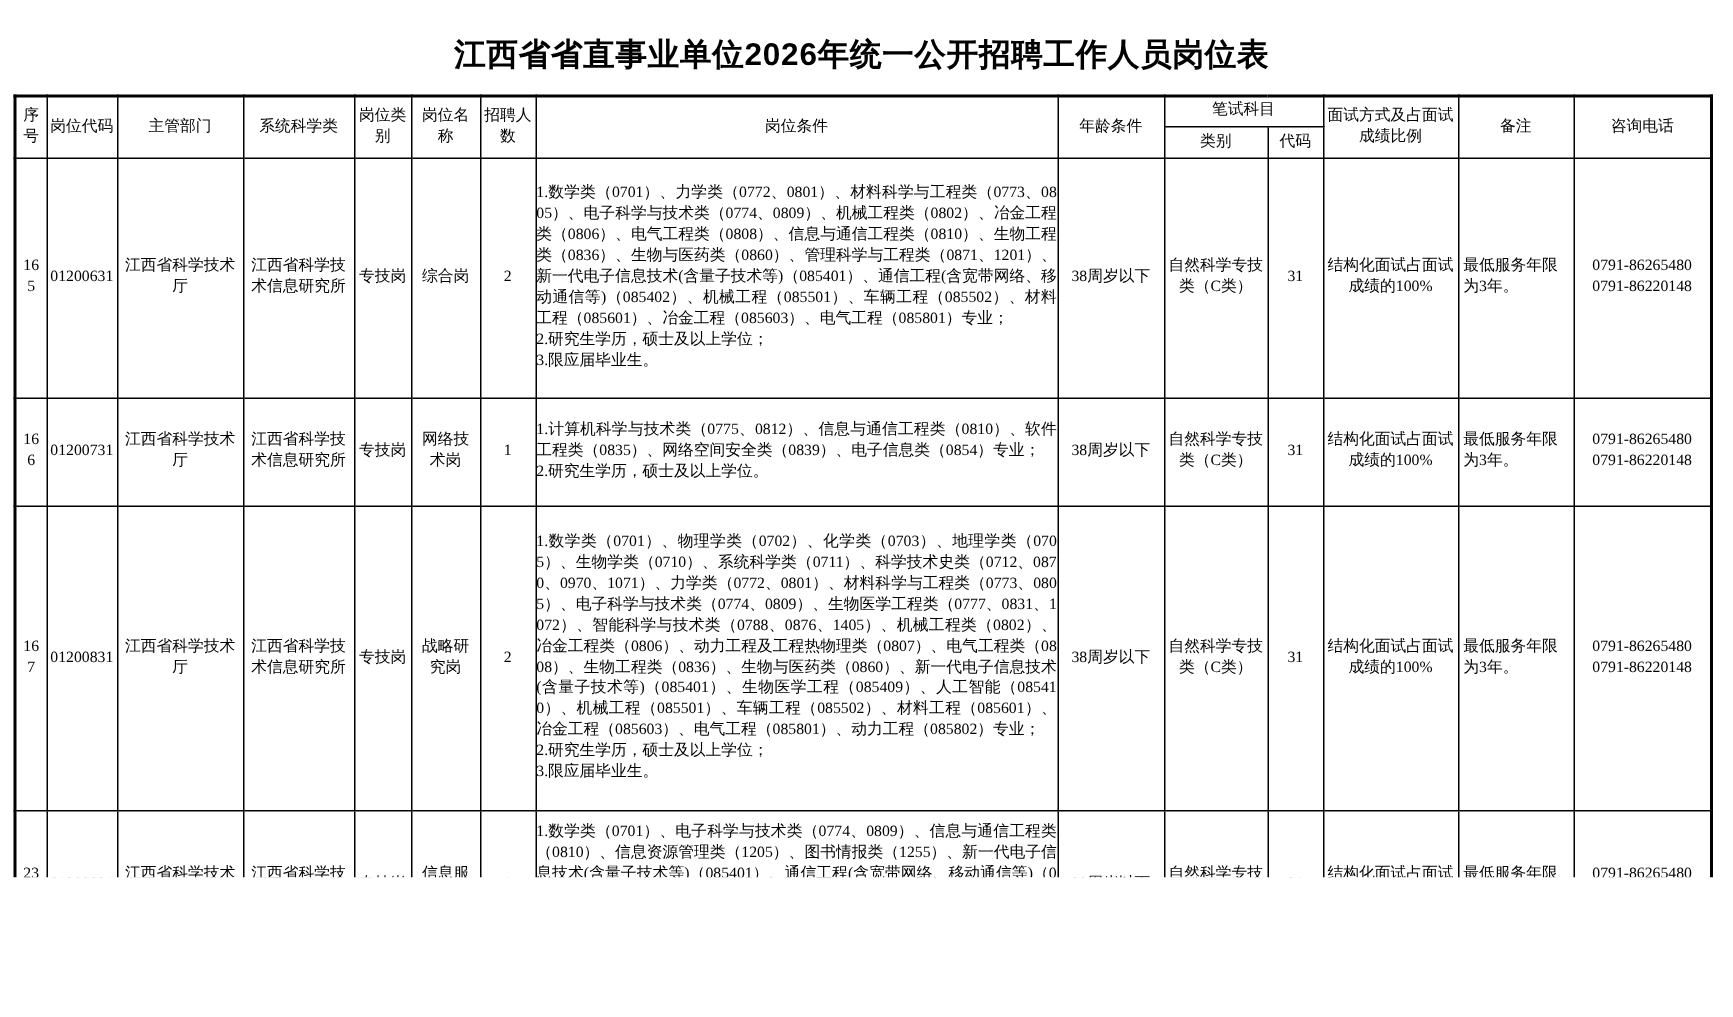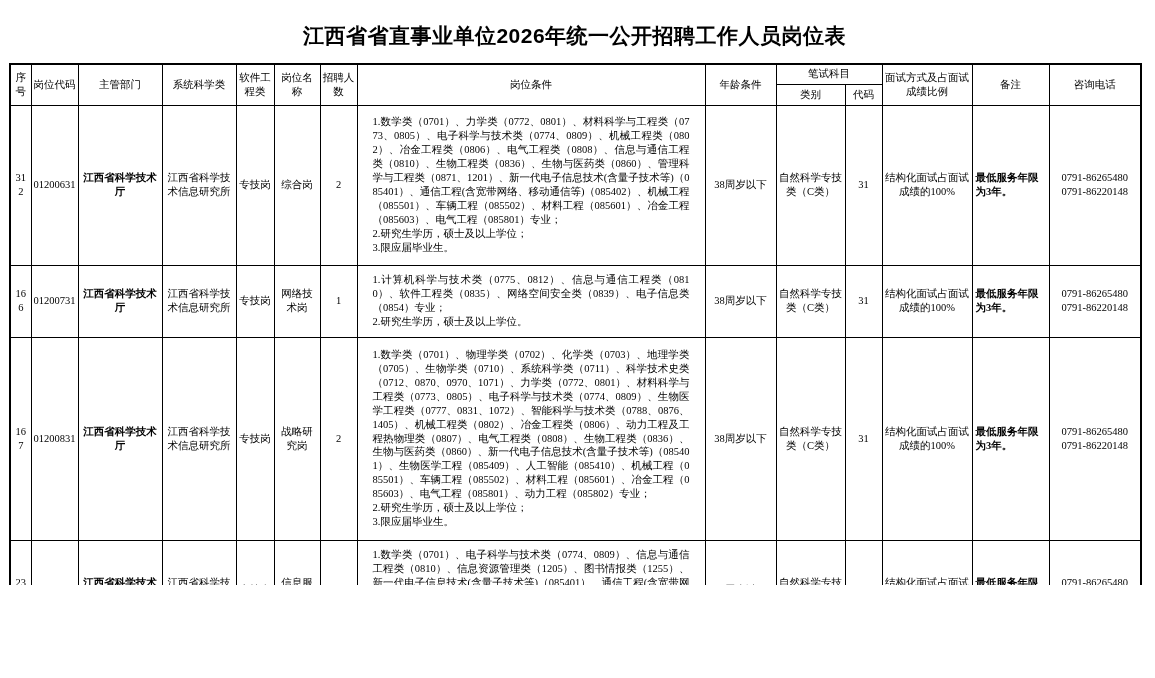--- a/index.html
+++ b/index.html
@@ -39,30 +39,29 @@
   }
   thead tr:nth-child(1) { height:20px;margin-left:13px; }
   thead tr:nth-child(2) { height:21px; }
   tbody tr:nth-child(1) { height:160px; }
   tbody tr:nth-child(2) { height:72px; }
   tbody tr:nth-child(3) { height:203px; }
   tbody tr:nth-child(4) { height:100px; }
   td.req {
     text-align:justify;
     white-space:pre-line;
-    padding:2px 15px;
+    padding:2px 0;
     line-height:1.33;
   }
   td.remarks {
     text-align:left;
     padding:1px 3px;
-    font-weight:bold;
   }
   td.phone { white-space:pre-line;margin-top:40px; }
-  td.dept  { padding:1px 0;font-weight:bold; }
+  td.dept  { padding:1px 0; }
 </style>
 </head>
 <body>
 
 <div class="page">
 
   <div class="title">江西省省直事业单位2026年统一公开招聘工作人员岗位表</div>
 
   <table class="positions">
     <colgroup>
@@ -80,38 +79,38 @@
         <col style="width:90px">
       <col style="width:77px">
         <col style="width:92px">
     </colgroup>
     <thead>
       <tr>
         <th rowspan="2">序号</th>
         <th rowspan="2">岗位代码</th>
         <th rowspan="2">主管部门</th>
         <th rowspan="2">系统科学类</th>
-        <th rowspan="2">软件工程类</th>
+        <th rowspan="2">岗位类别</th>
         <th rowspan="2">岗位名称</th>
         <th rowspan="2">招聘人数</th>
         <th rowspan="2">岗位条件</th>
         <th rowspan="2">年龄条件</th>
         <th colspan="2">笔试科目</th>
         <th rowspan="2">面试方式及占面试成绩比例</th>
         <th rowspan="2">备注</th>
         <th rowspan="2">咨询电话</th>
       </tr>
       <tr>
         <th>类别</th>
         <th>代码</th>
       </tr>
     </thead>
     <tbody>
       <tr>
-        <td>312</td>
+        <td>165</td>
         <td>01200631</td>
         <td class="dept">江西省科学技术厅</td>
         <td>江西省科学技术信息研究所</td>
         <td>专技岗</td>
         <td>综合岗</td>
         <td>2</td>
         <td class="req">1.数学类（0701）、力学类（0772、0801）、材料科学与工程类（0773、0805）、电子科学与技术类（0774、0809）、机械工程类（0802）、冶金工程类（0806）、电气工程类（0808）、信息与通信工程类（0810）、生物工程类（0836）、生物与医药类（0860）、管理科学与工程类（0871、1201）、新一代电子信息技术(含量子技术等)（085401）、通信工程(含宽带网络、移动通信等)（085402）、机械工程（085501）、车辆工程（085502）、材料工程（085601）、冶金工程（085603）、电气工程（085801）专业；
 2.研究生学历，硕士及以上学位；
 3.限应届毕业生。</td>
         <td>38周岁以下</td>

